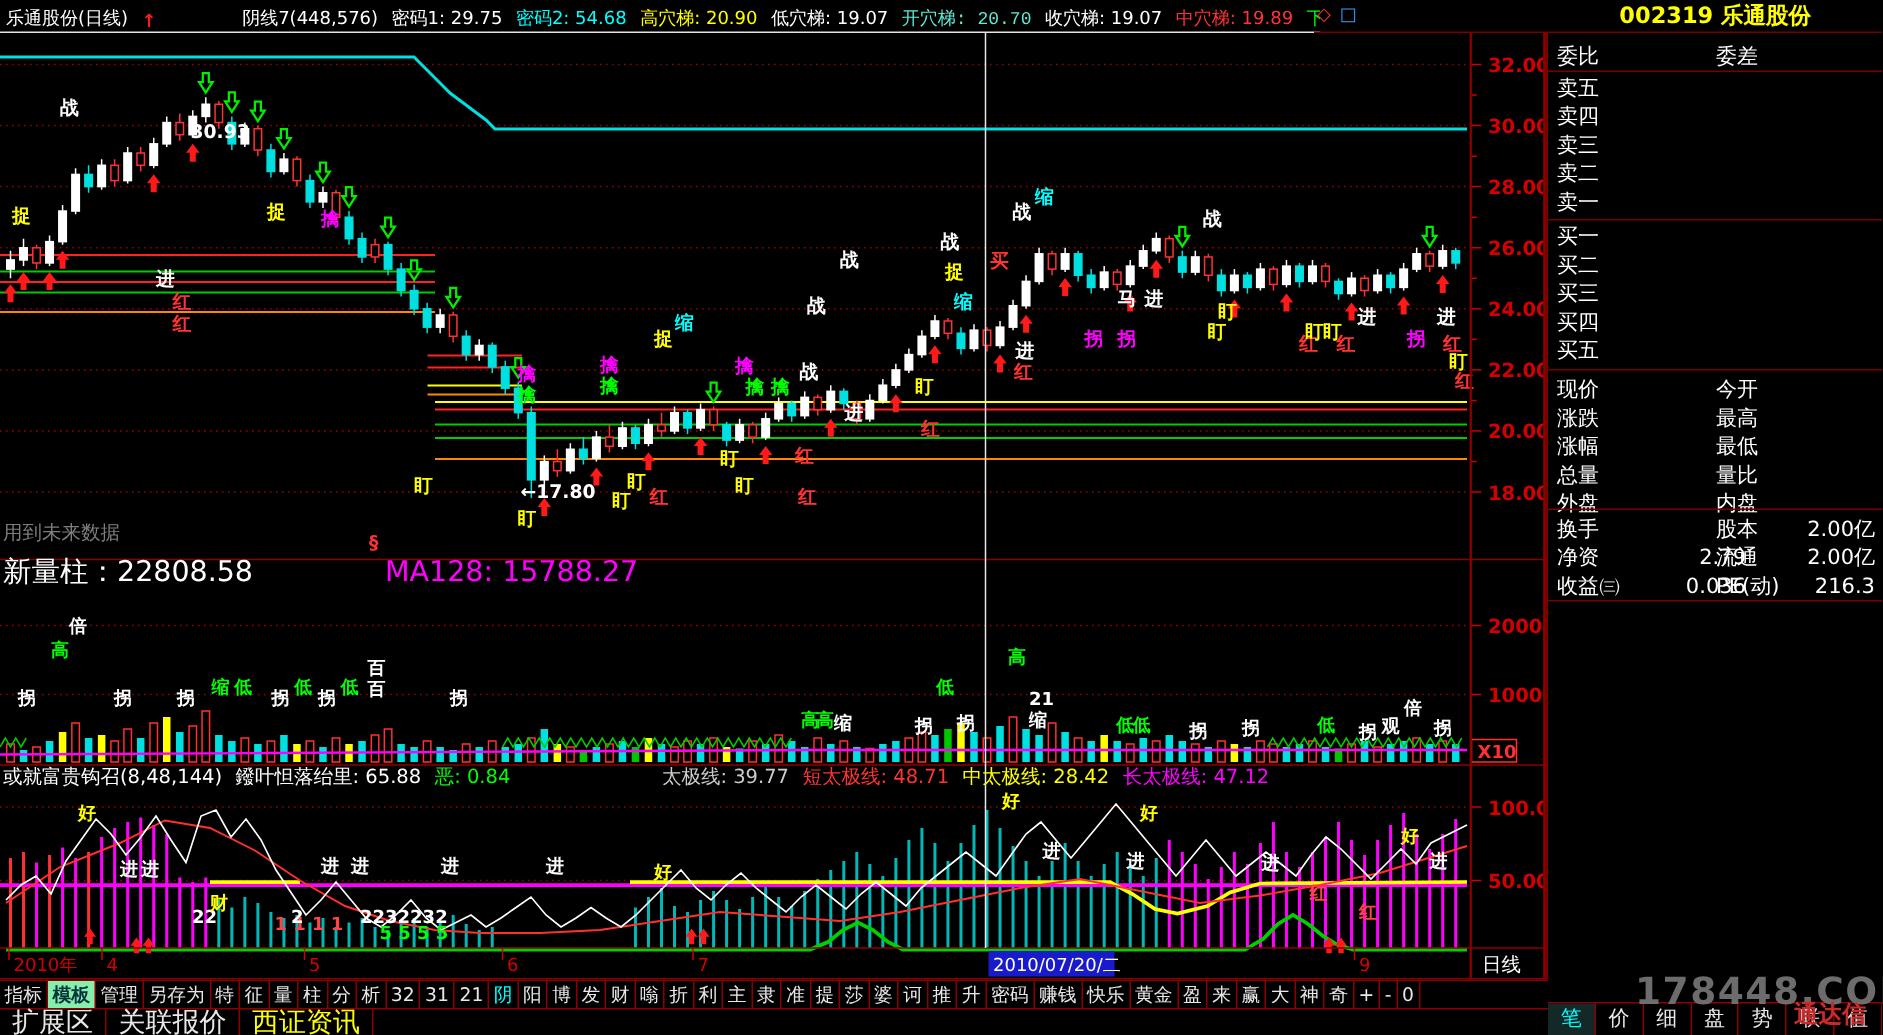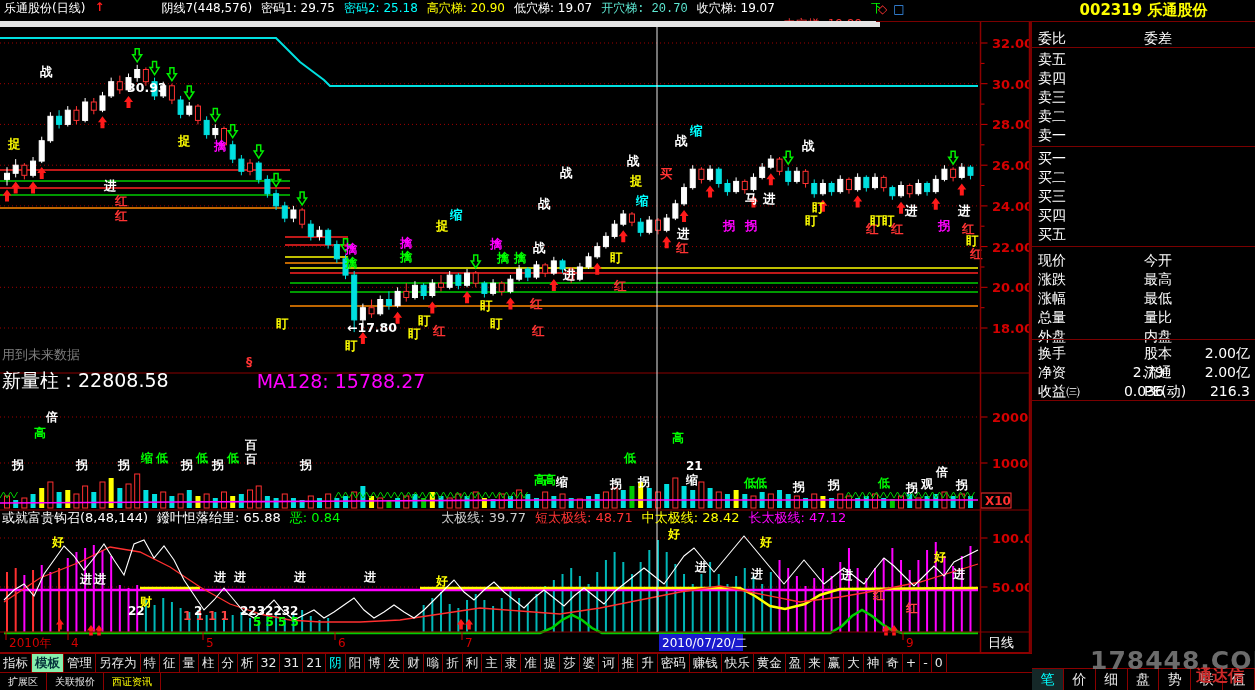--- a/index.html
+++ b/index.html
@@ -1,20 +1,20 @@
 <!DOCTYPE html>
 <html><head>
 <meta charset="utf-8">
 <style>
   html,body{margin:0;padding:0;background:#000;}
   .root{position:relative;width:1255px;height:690px;background:#000;overflow:hidden;
         font-family:"DejaVu Sans","Liberation Sans",sans-serif;color:#fff;}
-  .topbar{position:absolute;left:0;top:0;width:876px;height:21px;display:flex;align-items:flex-start;
+  .topbar{position:absolute;left:0;top:0;width:876px;height:21px;display:flex;align-items:flex-end;
           gap:9px;padding-left:4px;font-size:12px;white-space:nowrap;overflow:hidden;
-          border-bottom:6px solid #e5e5e5;background:#000;}
+          border-bottom:1px solid #e5e5e5;background:#000;}
   .topbar span{flex:0 0 auto;}
   .tb-icons{position:absolute;left:878px;top:2px;width:152px;height:19px;font-size:12px;
             border-bottom:0;display:flex;gap:6px;}
   .tb-underline{position:absolute;left:876px;top:21px;width:156px;border-top:1px solid #7a0000;}
   .tb-right{position:absolute;left:1032px;top:0;width:223px;height:21px;line-height:21px;text-align:center;
             color:#ffff00;font-weight:bold;font-size:15px;border-bottom:1px solid #7a0000;background:#000;}
   svg{font-family:"DejaVu Sans","Liberation Sans",sans-serif;}
   .vol-h{position:absolute;left:2px;top:373px;height:15px;display:flex;font-size:19px;align-items:center;}
   .vol-h .ma{margin-left:88px;color:#ff00ff;}
   .note{position:absolute;left:2px;top:346px;font-size:13px;color:#7d7d7d;}
@@ -30,38 +30,38 @@
   .rp-v2{position:absolute;left:148px;width:70px;text-align:right;}
   .rp-tabs{position:absolute;left:1032px;top:668px;width:223px;height:22px;display:flex;
            border-top:1px solid #8b0000;background:#000;}
   .rp-tab{width:31px;border-right:1px solid #8b0000;text-align:center;font-size:14px;line-height:21px;color:#e8e8e8;}
   .rp-tab.cy{color:#00ffff;background:#152828;}
   .toolbar1{position:absolute;left:0;top:653px;width:1032px;height:18px;display:flex;align-items:stretch;
             font-size:12.5px;border-top:1px solid #8b0000;background:#000;white-space:nowrap;overflow:hidden;}
   .t1{padding:0 3px;border-right:1px solid #8b0000;line-height:17px;color:#e8e8e8;}
   .t1.sel{background:#86efac;color:#06343c;font-weight:bold;text-align:center;}
   .t1.cy{color:#00ffff;}
-  .toolbar2{position:absolute;left:0;top:672px;width:1032px;height:18px;display:flex;font-size:10px;
+  .toolbar2{position:absolute;left:0;top:672px;width:1032px;height:18px;display:flex;font-size:18px;
             border-top:1px solid #8b0000;background:#000;}
   .t2{padding:0 8px;border-right:1px solid #8b0000;line-height:17px;color:#e8e8e8;}
   .t2.yel{color:#ffff00;}
   .wm1{position:absolute;left:1090px;top:646px;font-size:25px;font-weight:bold;color:#787878;
        letter-spacing:1px;opacity:.9;z-index:9;}
   .wm2{position:absolute;left:1196px;top:666px;font-size:16px;font-weight:bold;color:#cc2a2a;z-index:10;}
 </style>
 </head>
 <body>
 
 <div class="root">
   <div class="topbar" id="topbar">
       <span style="color: rgb(255, 255, 255);">乐通股份(日线)</span>
       <span style="color: rgb(255, 26, 26); font-weight: bold;">↑</span>
       <span style="color: rgb(255, 255, 255); margin-left: 48px;">阴线7(448,576)</span>
       <span style="color: rgb(255, 255, 255);">密码1: 29.75</span>
-      <span style="color: rgb(0, 255, 255);">密码2: 25.18</span>
+      <span style="color: rgb(0, 255, 255);">密码2: 54.68</span>
       <span style="color: rgb(255, 255, 0);">高穴梯: 20.90</span>
       <span style="color: rgb(255, 255, 255);">低穴梯: 19.07</span>
       <span style="color: #5eead4; font-family: Liberation Mono, monospace;">开穴梯: 20.70</span>
       <span style="color: rgb(255, 255, 255);">收穴梯: 19.07</span>
       <span style="color: rgb(255, 51, 51); margin-top: 16px;">中穴梯: 19.89</span>
       <span style="color: rgb(0, 255, 0);">下穴梯: 20.16</span>
     </div>
   <div class="tb-icons">
     <span style="color:#ff3333">◇</span>
     <span style="color:#3d9bff">□</span>

